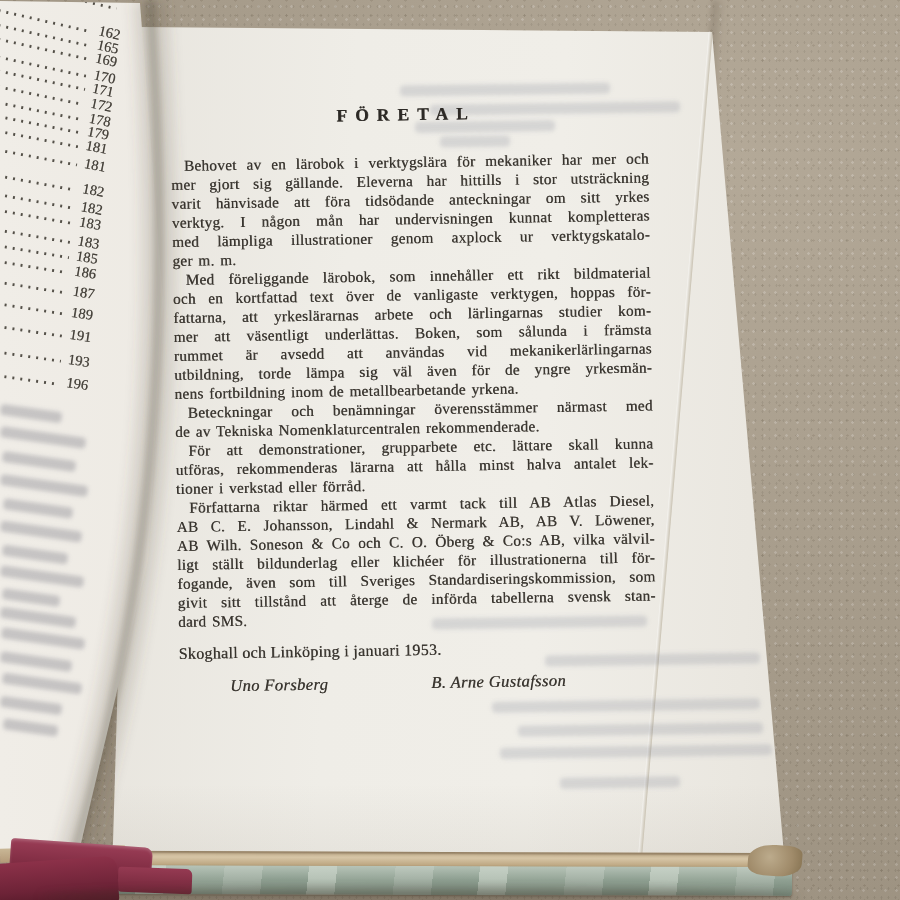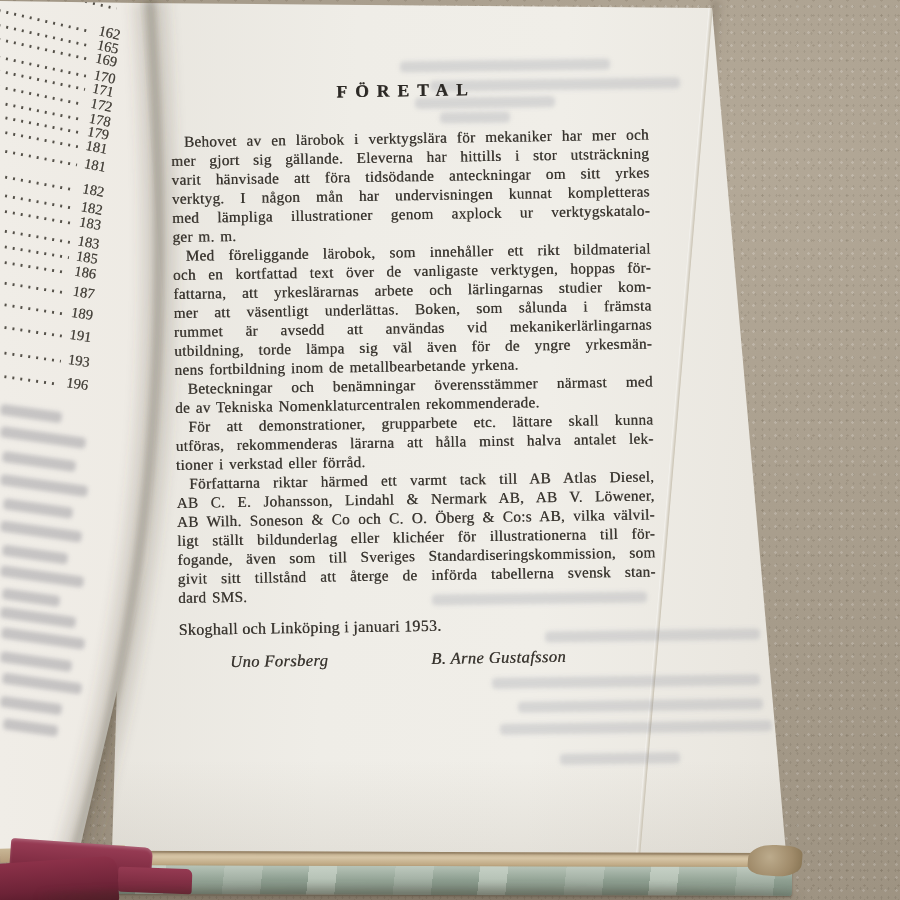--- a/index.html
+++ b/index.html
@@ -20,21 +20,21 @@
     background:radial-gradient(1100px 900px at 82% 18%, rgba(255,255,255,.10), rgba(0,0,0,.10));}
 
   
   .page-edge-shadow{position:absolute;left:712px;top:0;width:14px;height:862px;
     transform:rotate(4.9deg);transform-origin:top left;filter:blur(2.5px);
     background:linear-gradient(90deg, rgba(80,68,52,.25), rgba(80,68,52,0));}
 
   
   .right-page{position:absolute;inset:0;
     clip-path:polygon(137px 3px, 712px 8px, 786px 853px, 112px 853px);
-    background:linear-gradient(93deg,#d8d4ca 0%,#e7e4dd 9%,#efede7 38%,#f0eee8 60%,#eae7e0 82%,#e3e0d8 100%);}
+    background:linear-gradient(93deg,#d8d4ca 0%,#e7e4dd 9%,#efede7 38%,#f0eee8 60%,#eae7e0 82%,#e3e0d8 100%);margin-top:24px;}
   .right-page .bottom-shade{position:absolute;left:0;top:760px;width:100%;height:95px;
     background:linear-gradient(180deg, rgba(120,110,92,0) 0%, rgba(120,110,92,.10) 100%);}
   .right-page .right-edge-line{position:absolute;left:709px;top:5px;width:4px;height:858px;
     transform:rotate(4.9deg);transform-origin:top left;
     background:linear-gradient(90deg, rgba(255,255,255,.5), #c9c2b2);}
 
   
   .text-block{position:absolute;left:170px;top:84px;width:478px;
     transform:rotate(-0.9deg);transform-origin:top left;
     color:#38342e;text-shadow:0.4px 0 0 rgba(58,54,48,.75);}

